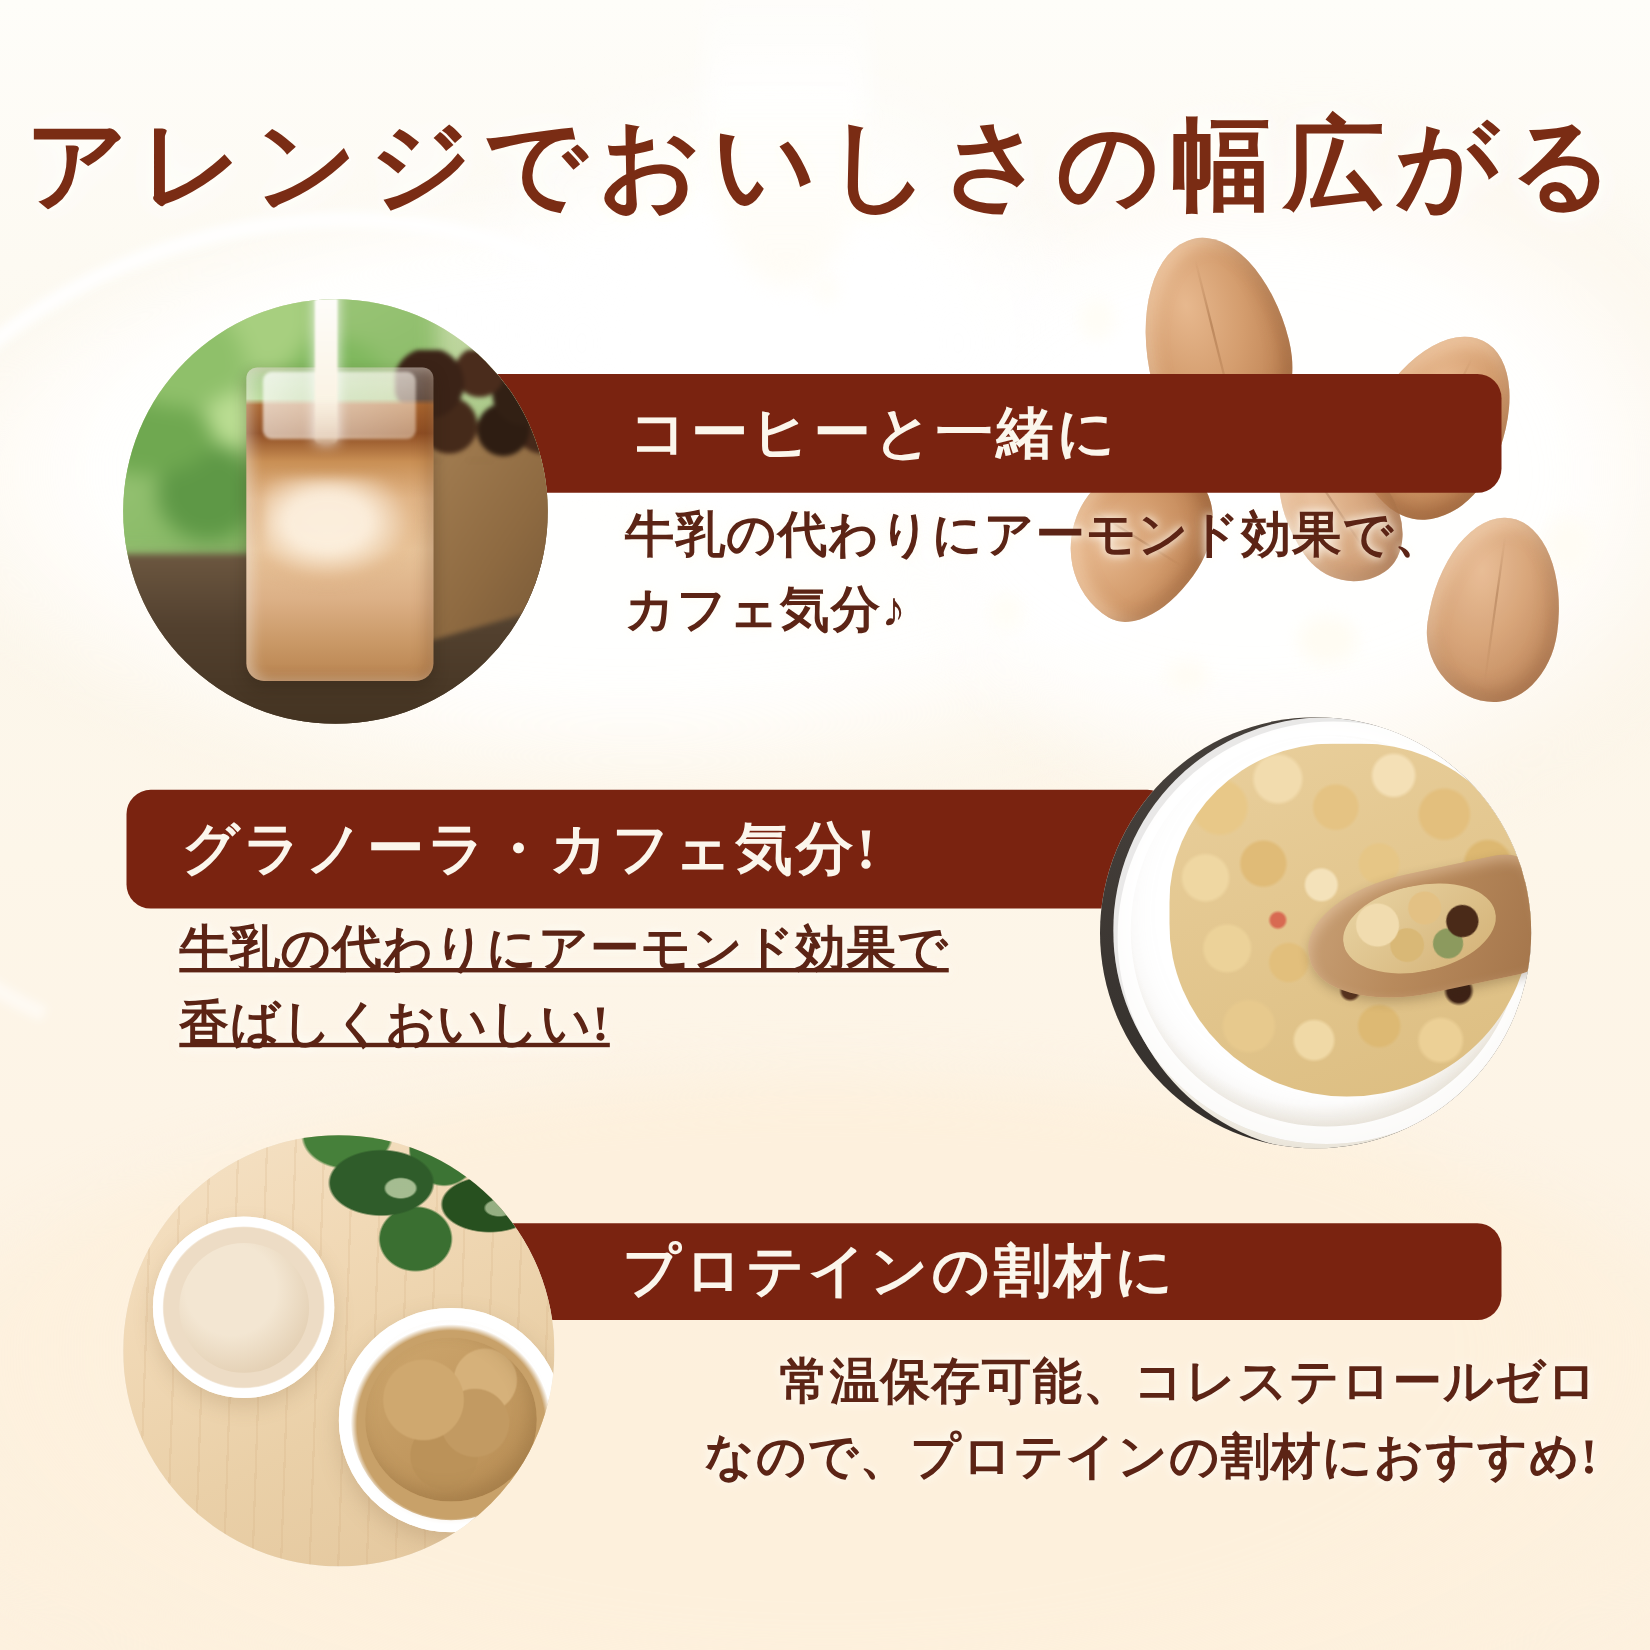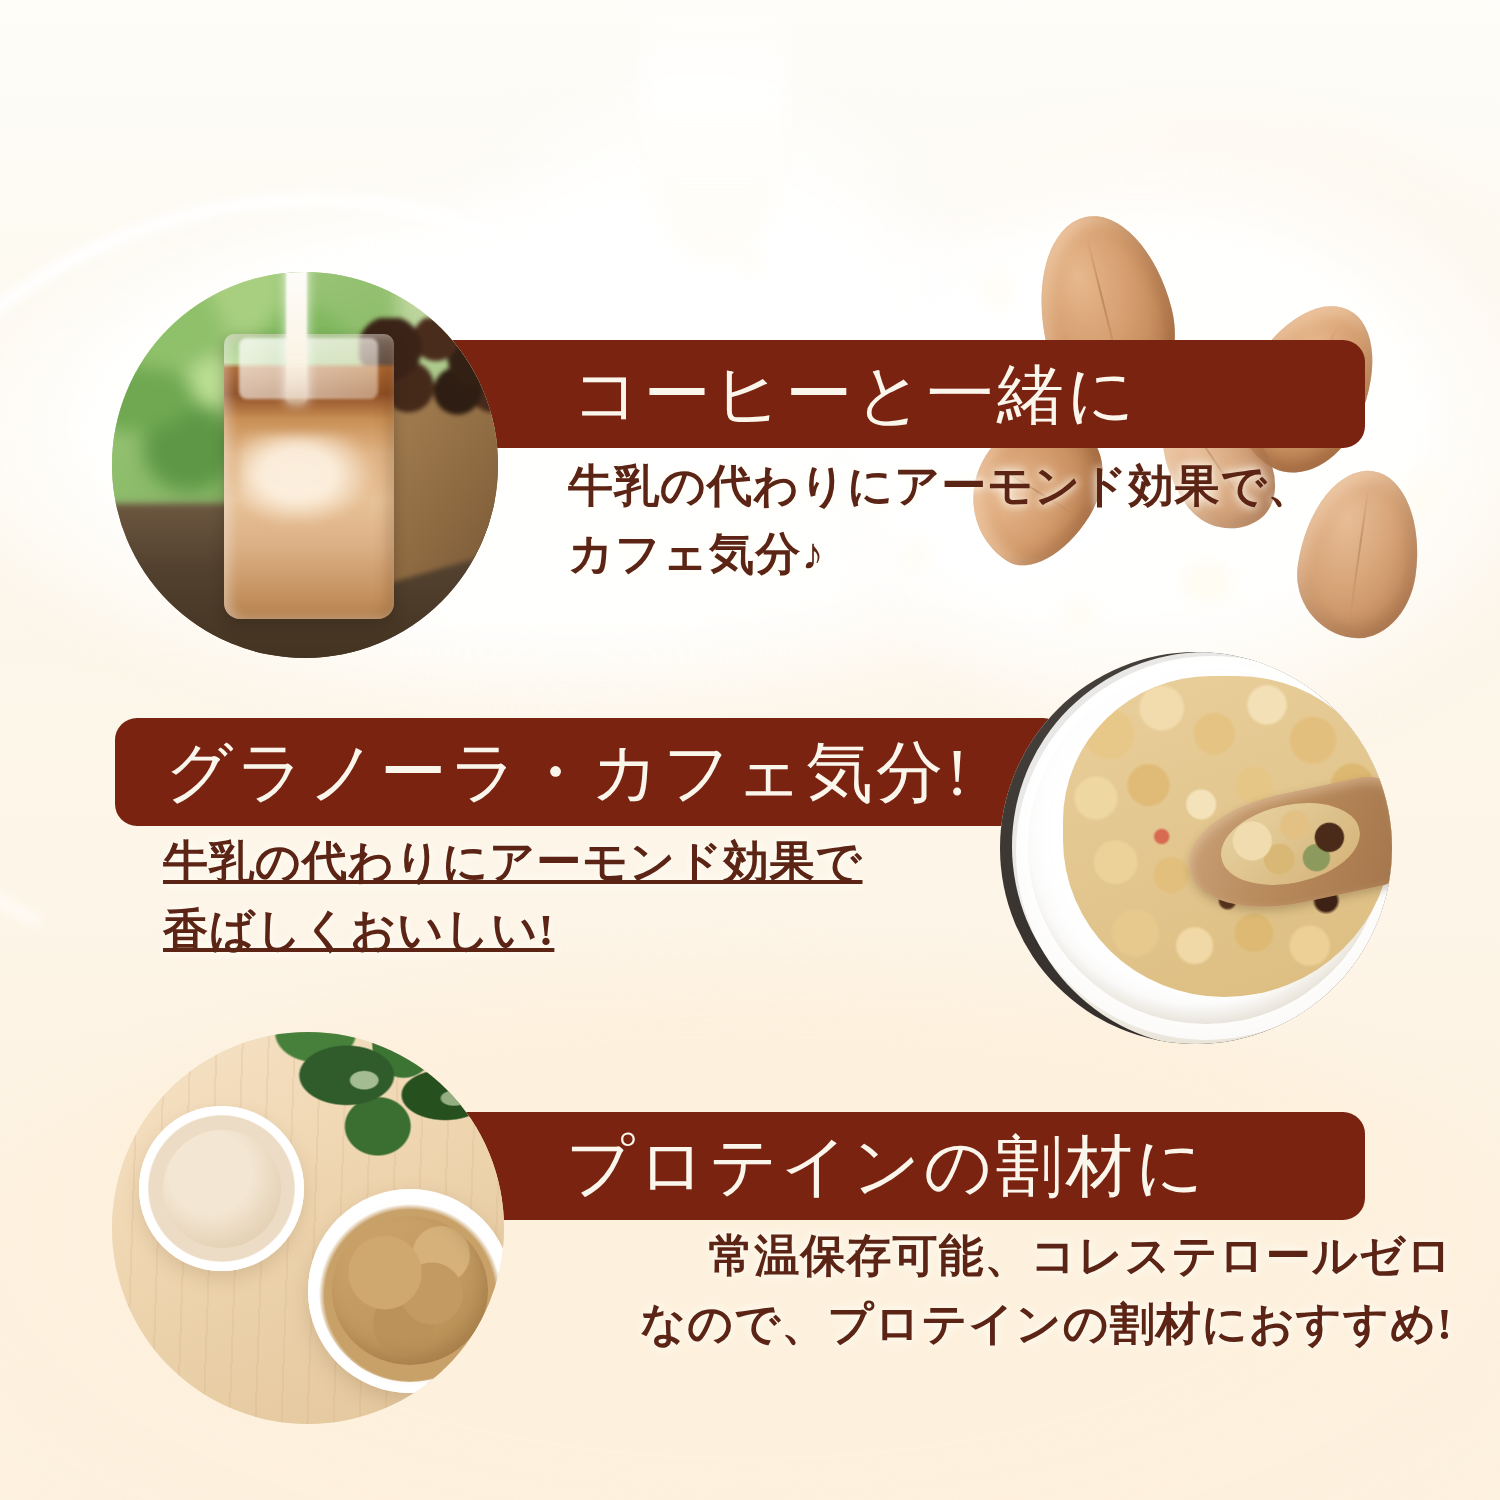--- a/index.html
+++ b/index.html
@@ -82,22 +82,22 @@
   .banner {
     position:absolute;
     background:#7a2310;
     border-radius:22px;
     z-index:4;
     display:flex;
     align-items:center;
   }
   .banner-text {
     font-family:"Liberation Serif","DejaVu Serif",serif;
-    font-size:67px;
-    font-weight:400;
+    font-size:52px;
+    font-weight:700;
     letter-spacing:3px;
     color:#fbf6ec;
     white-space:nowrap;
   }
 
   .body-text {
     position:absolute;
     z-index:5;
     font-family:"Liberation Serif","DejaVu Serif",serif;
     font-size:45px;
@@ -302,20 +302,23 @@
     <div class="almond" style="left:1040px; top:215px; width:130px; height:190px; transform:rotate(-14deg);"></div>
     <div class="almond" style="left:1248px; top:300px; width:120px; height:175px; transform:rotate(26deg);"></div>
     <div class="almond" style="left:960px; top:430px; width:150px; height:120px; transform:rotate(-58deg);"></div>
     <div class="almond" style="left:1300px; top:470px; width:118px; height:168px; transform:rotate(8deg); opacity:.92;"></div>
     <div class="almond" style="left:1168px; top:392px; width:96px; height:142px; transform:rotate(-34deg); opacity:.85;"></div>
 
     <div class="milk-blob" style="left:-100px; top:980px; width:1700px; height:620px;
                 background:radial-gradient(ellipse at 50% 40%, rgba(253,240,220,.9) 0 50%, rgba(253,240,220,0) 100%);"></div>
   </div>
 
+  <div class="title-wrap">
+    <h1 class="title">アレンジでおいしさの幅広がる</h1>
+  </div>
 
   <div class="block">
 
     <div class="banner" style="left:430px; top:340px; width:935px; height:108px; padding-left:142px;">
       <span class="banner-text">コーヒーと一緒に</span>
     </div>
 
     <div class="body-text" style="left:568px; top:452px; width:840px;">牛乳の代わりにアーモンド効果で、
 カフェ気分♪</div>
 
@@ -350,21 +353,21 @@
         <div class="ph p2-bowl-rim"></div>
         <div class="ph p2-gran"></div>
         <div class="ph p2-spoon"></div>
         <div class="ph p2-spoon-food"></div>
       </div>
     </div>
   </div>
 
   <div class="block">
 
-    <div class="banner" style="left:430px; top:1112px; width:935px; height:108px; padding-left:136px;">
+    <div class="banner" style="left:430px; top:1112px; width:935px; height:88px; padding-left:136px;">
       <span class="banner-text">プロテインの割材に</span>
     </div>
 
     <div class="body-text" style="left:563px; top:1222px; width:890px;text-align:right;">常温保存可能、コレステロールゼロ
 なので、プロテインの割材におすすめ!</div>
 
     <div class="photo" style="left:112px; top:1032px; width:392px; height:392px;" title="プロテインドリンクとプロテインパウダーの容器">
       <div class="scene">
         <div class="ph p3-bg"></div>
         <div class="ph p3-wood"></div>

